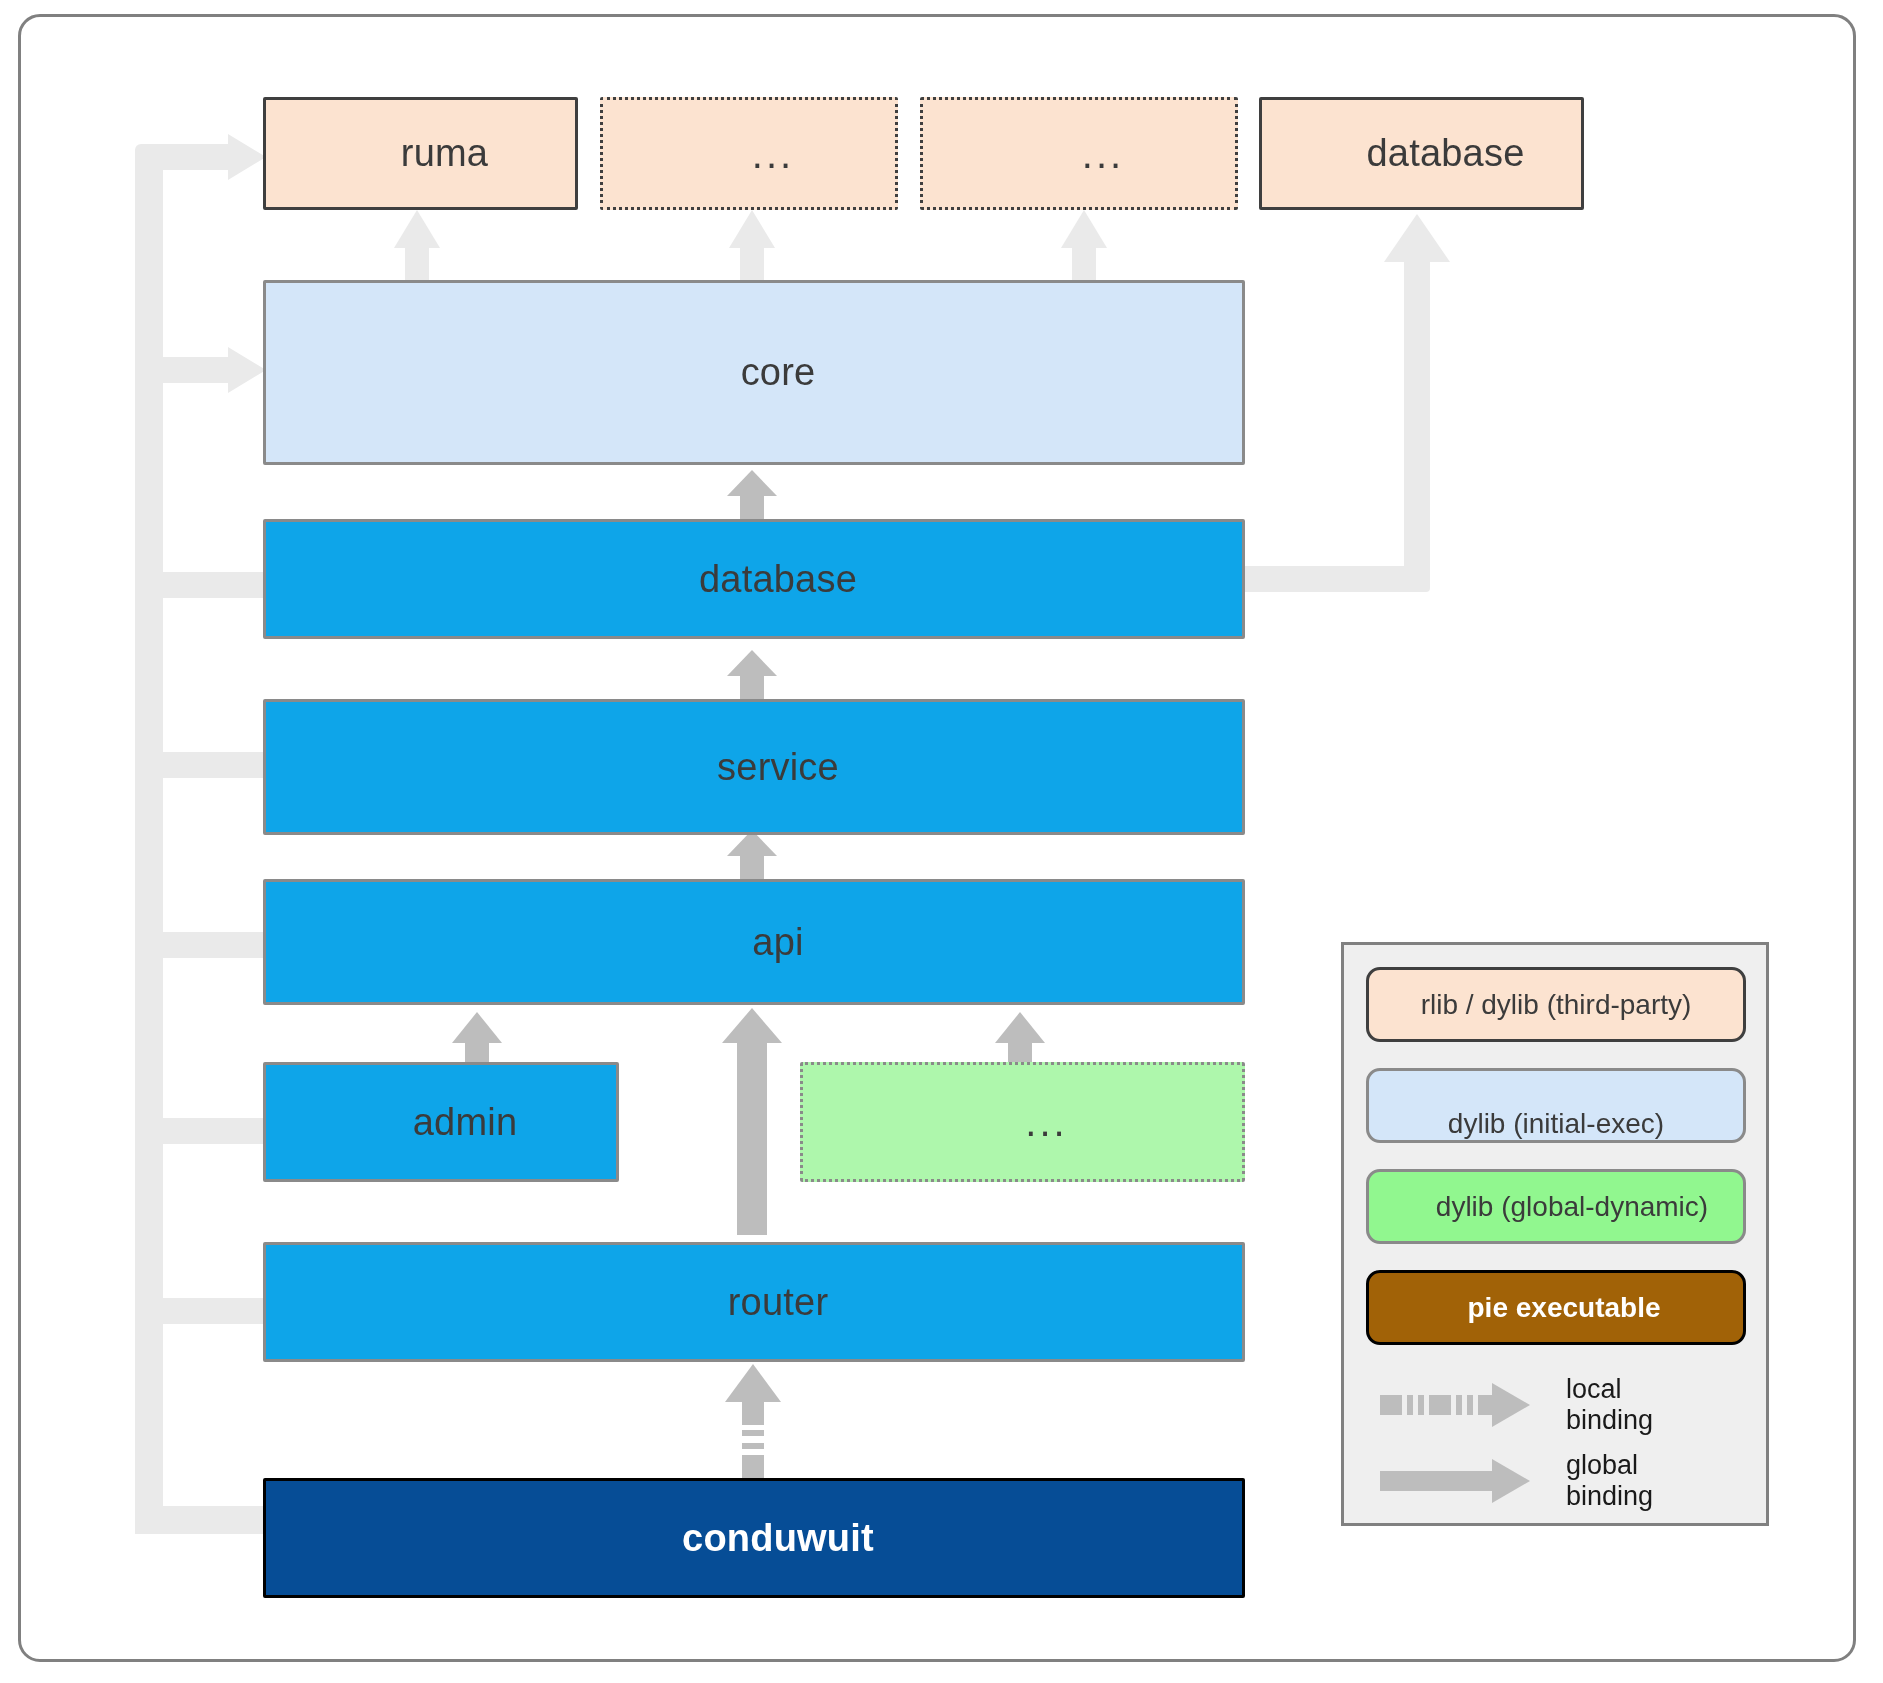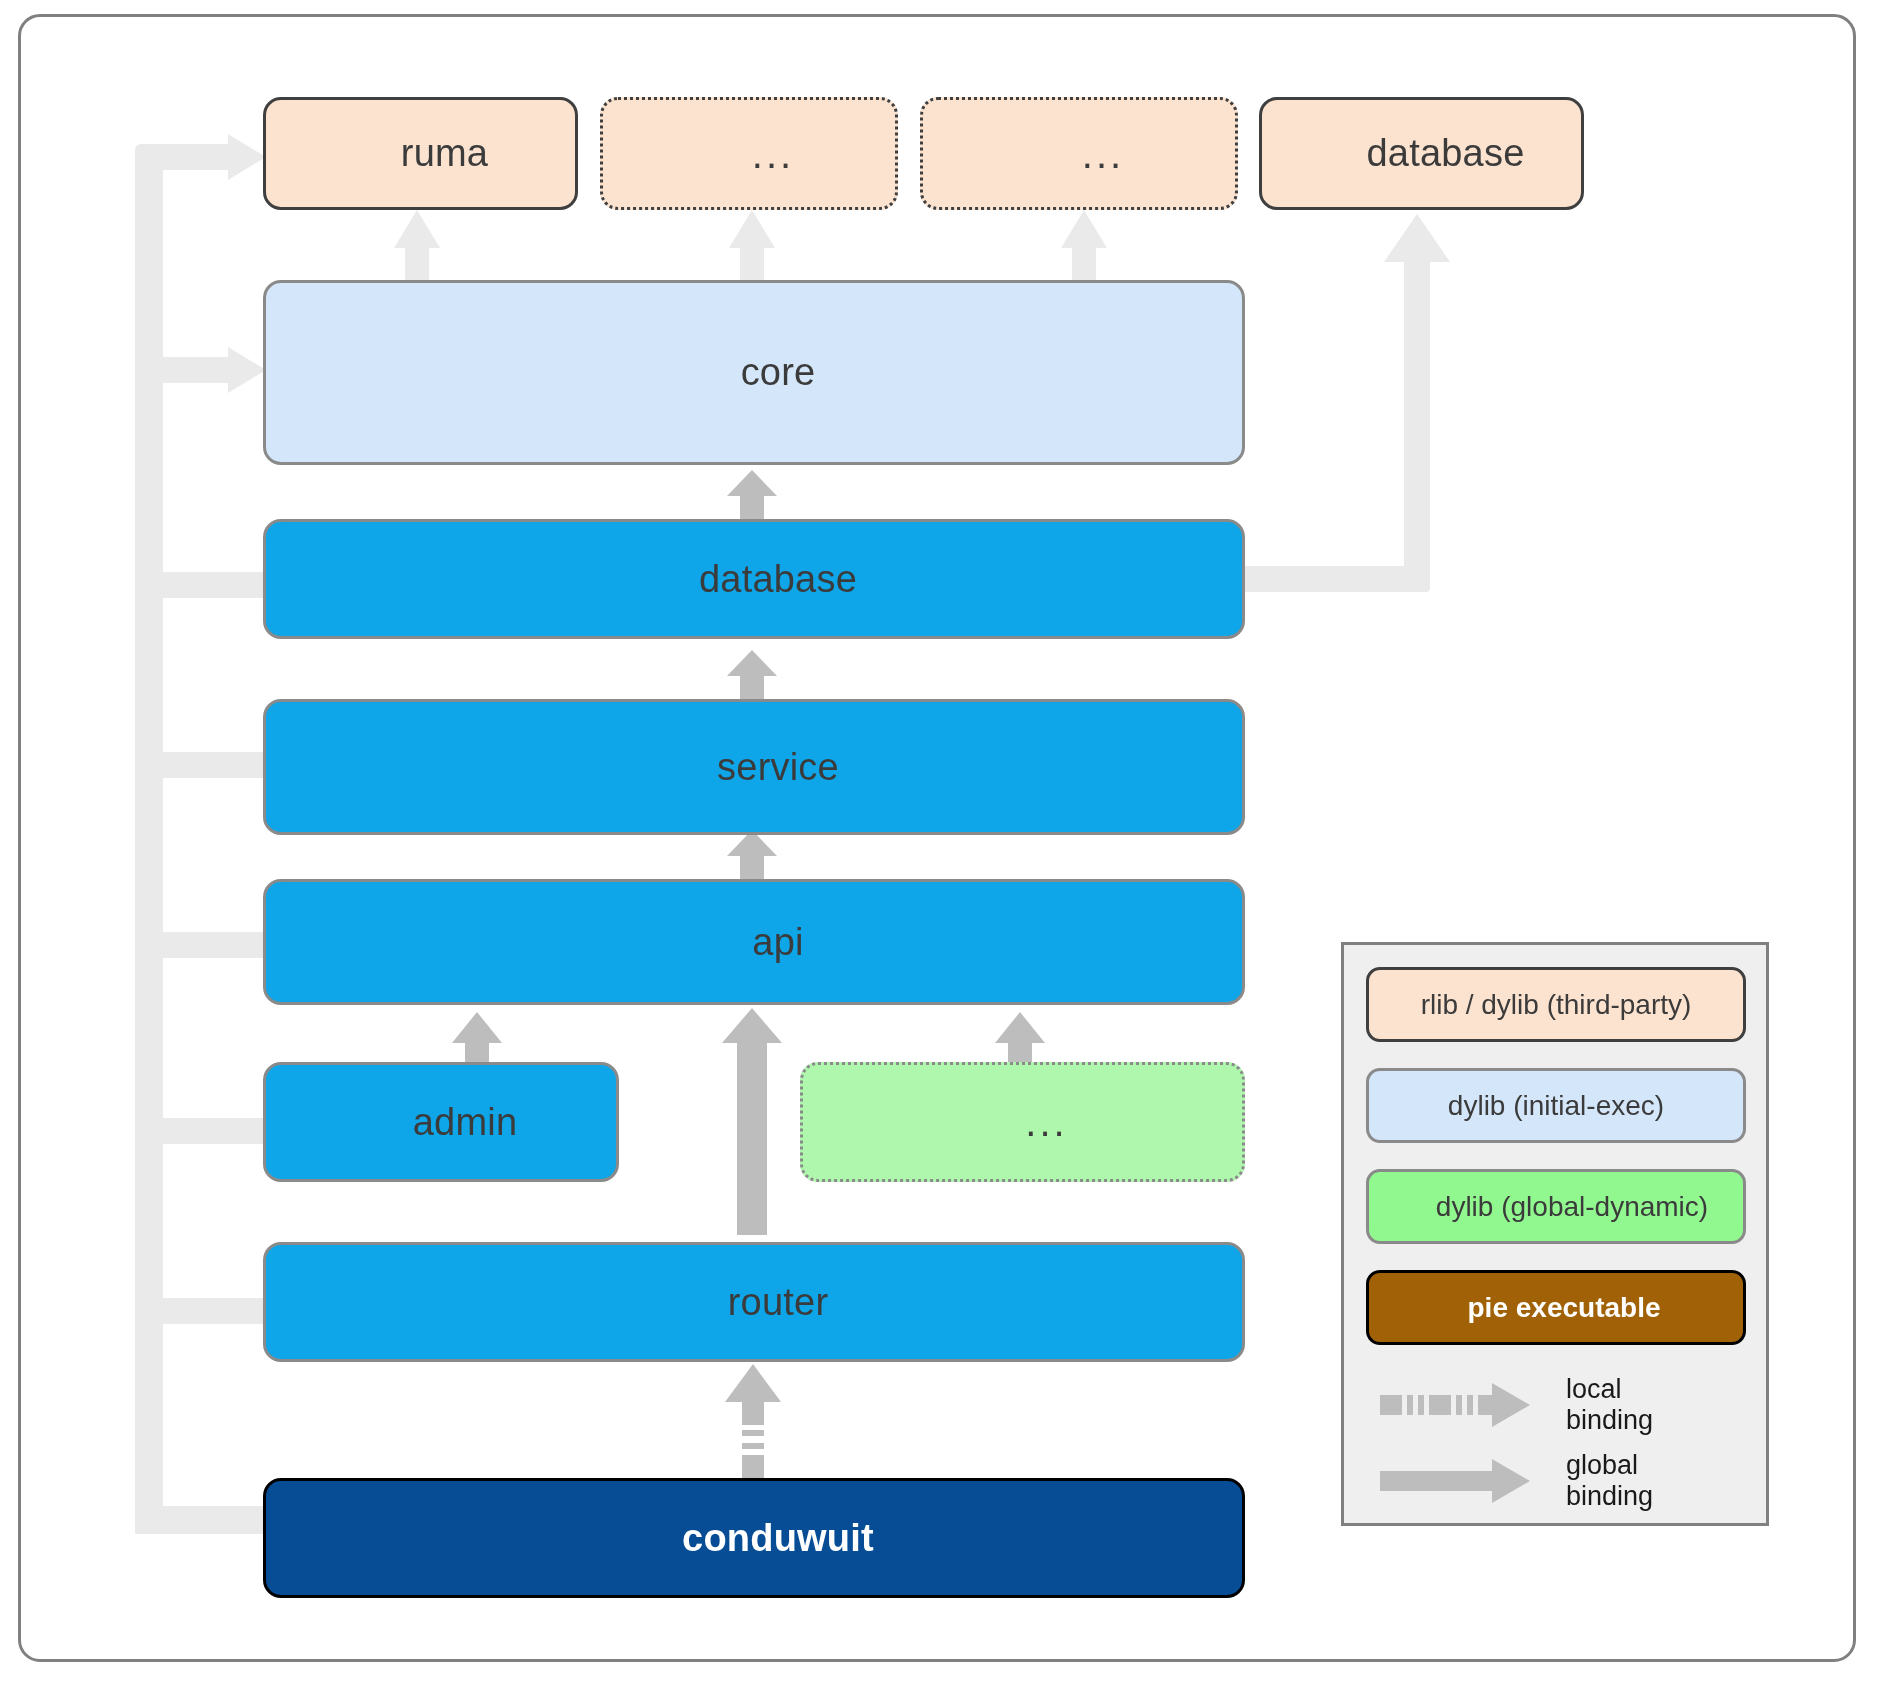--- a/index.html
+++ b/index.html
@@ -6,21 +6,21 @@
   body{font-family:"Liberation Sans",sans-serif;}
   #stage{position:relative;width:1883px;height:1683px;background:#ffffff;overflow:hidden;}
 
   .frame{
     position:absolute;left:18px;top:14px;width:1838px;height:1648px;
     border:3px solid #808080;border-radius:22px;background:#ffffff;box-sizing:border-box;
   }
 
   .node{
     position:absolute;box-sizing:border-box;display:flex;align-items:center;justify-content:center;
-    border-radius:18px;font-size:38px;color:#3b3b3b;letter-spacing:.2px;z-index:6;padding-left:48px;
+    border-radius:2px;font-size:38px;color:#3b3b3b;letter-spacing:.2px;z-index:6;padding-left:48px;
   }
   .node .lbl{pointer-events:none;}
 
   
   .n-orange{background:#FCE3D0;border:3px solid #3f3f3f;}
   .n-orange-dotted{background:#FCE3D0;border:3px dotted #3f3f3f;}
   
   .n-blue{background:#D4E6F9;border:3px solid #8a8a8a;}
   
   .n-green{background:#0ea5e9;border:3px solid #8a8a8a;}
@@ -33,21 +33,21 @@
   
   .legend{
     position:absolute;left:1341px;top:942px;width:428px;height:584px;
     background:#efefef;border:3px solid #808080;box-sizing:border-box;z-index:8;
   }
   .lg-box{
     position:absolute;left:22px;width:380px;height:75px;border-radius:14px;box-sizing:border-box;
     display:flex;align-items:center;justify-content:center;font-size:28px;color:#3b3b3b;
   }
   .lg1{top:22px;background:#FCE3D0;border:3px solid #3f3f3f;}
-  .lg2{top:123px;background:#D4E6F9;border:3px solid #8a8a8a;}
+  .lg2{top:123px;background:#D4E6F9;border:3px solid #8a8a8a;align-items:flex-end;}
   .lg3{top:224px;background:#91F78F;border:3px solid #8a8a8a;padding-left:32px;}
   .lg4{top:325px;background:#a16207;border:3px solid #000000;color:#ffffff;font-weight:bold;padding-left:16px;}
   .lg-row{position:absolute;left:22px;height:56px;display:flex;align-items:center;}
   .lgr1{top:432px;}
   .lgr2{top:508px;}
   .lg-txt{position:absolute;font-size:27px;color:#1a1a1a;left:200px;}
   .lg-arrow{position:absolute;left:14px;width:150px;height:52px;}
 
   
   .conn{position:absolute;background:#eaeaea;z-index:2;}

